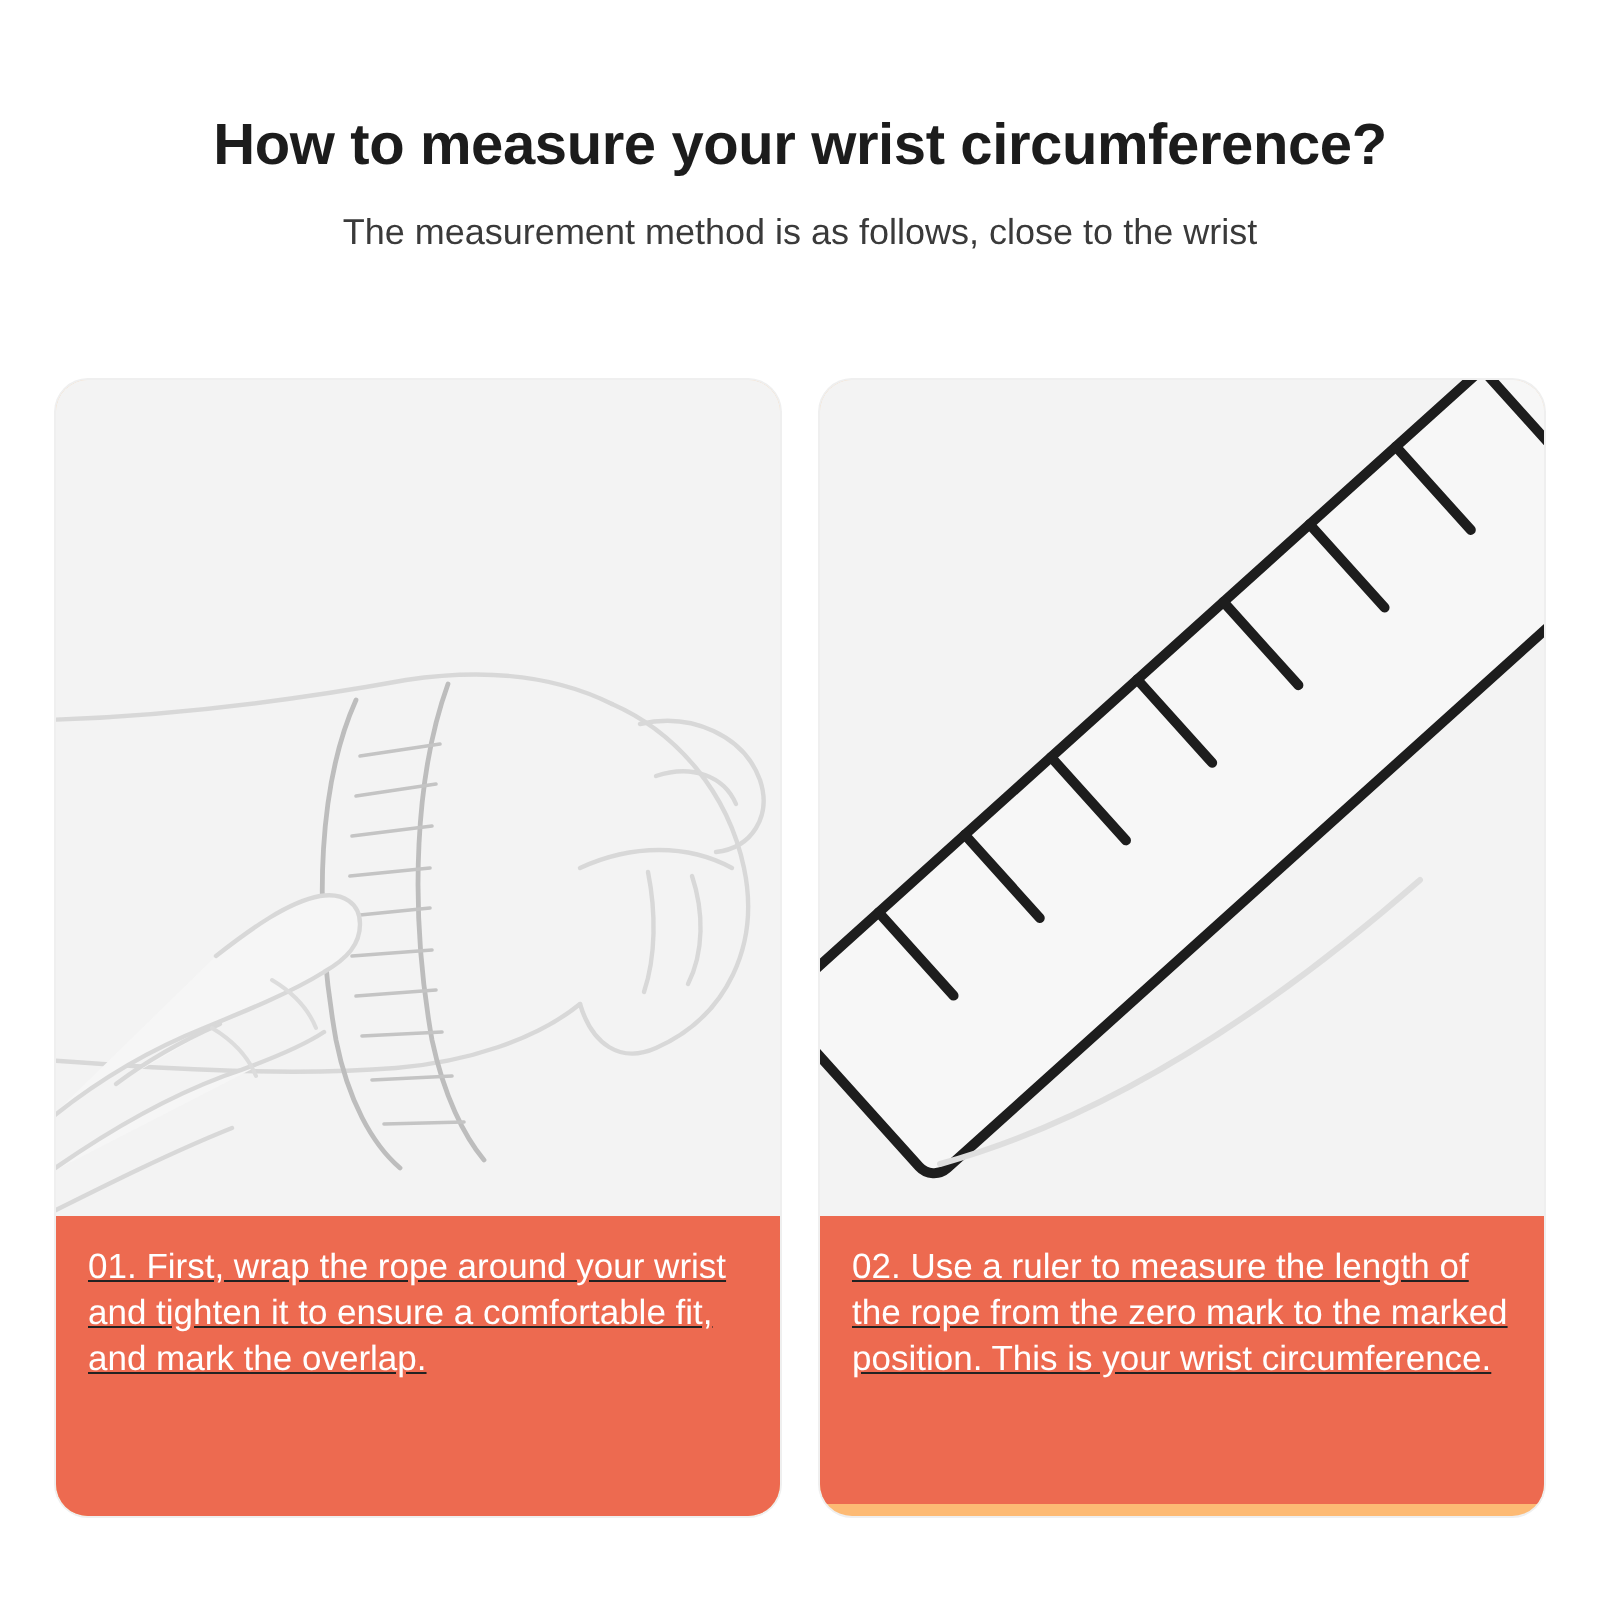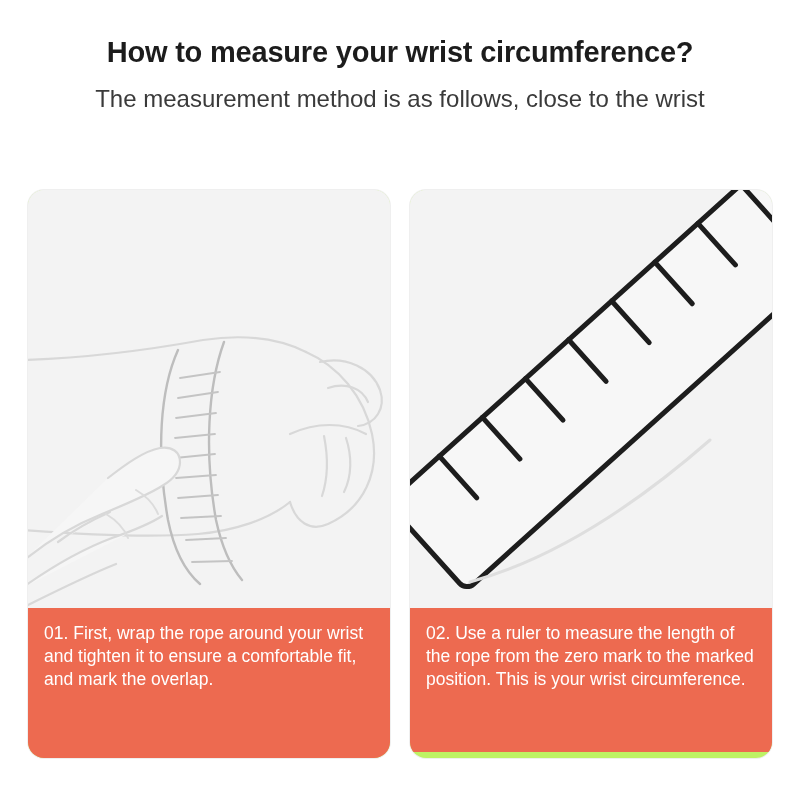--- a/index.html
+++ b/index.html
@@ -14,52 +14,53 @@
     color: #222222;
     overflow: hidden;
   }
   .page {
     position: relative;
     width: 800px;
     height: 800px;
     box-sizing: border-box;
   }
   .header {
-    padding-top: 36px;
+    padding-top: 57px;
     text-align: center;
   }
   .title {
     font-size: 29px;
     font-weight: bold;
     color: #1c1c1c;
     letter-spacing: -0.2px;
     line-height: 1.15;
     margin: 0;
   }
   .subtitle {
-    font-size: 24px;
+    font-size: 18px;
     color: #3a3a3a;
     margin: 16px 0 0 0;
     font-weight: normal;
   }
   .cards {
     position: absolute;
     top: 190px;
     left: 28px;
     width: 744px;
     display: flex;
     gap: 20px;
   }
   .card {
     width: 362px;
     border-radius: 16px;
     overflow: hidden;
-    background: #bef264;
+    background: #fdba74;
     position: relative;
     box-shadow: 0 0 0 1px #efefef;
+    text-decoration: underline;
   }
   .illustration {
     position: relative;
     width: 362px;
     height: 418px;
     background: #f3f3f3;
     overflow: hidden;
   }
   .illustration svg {
     display: block;

